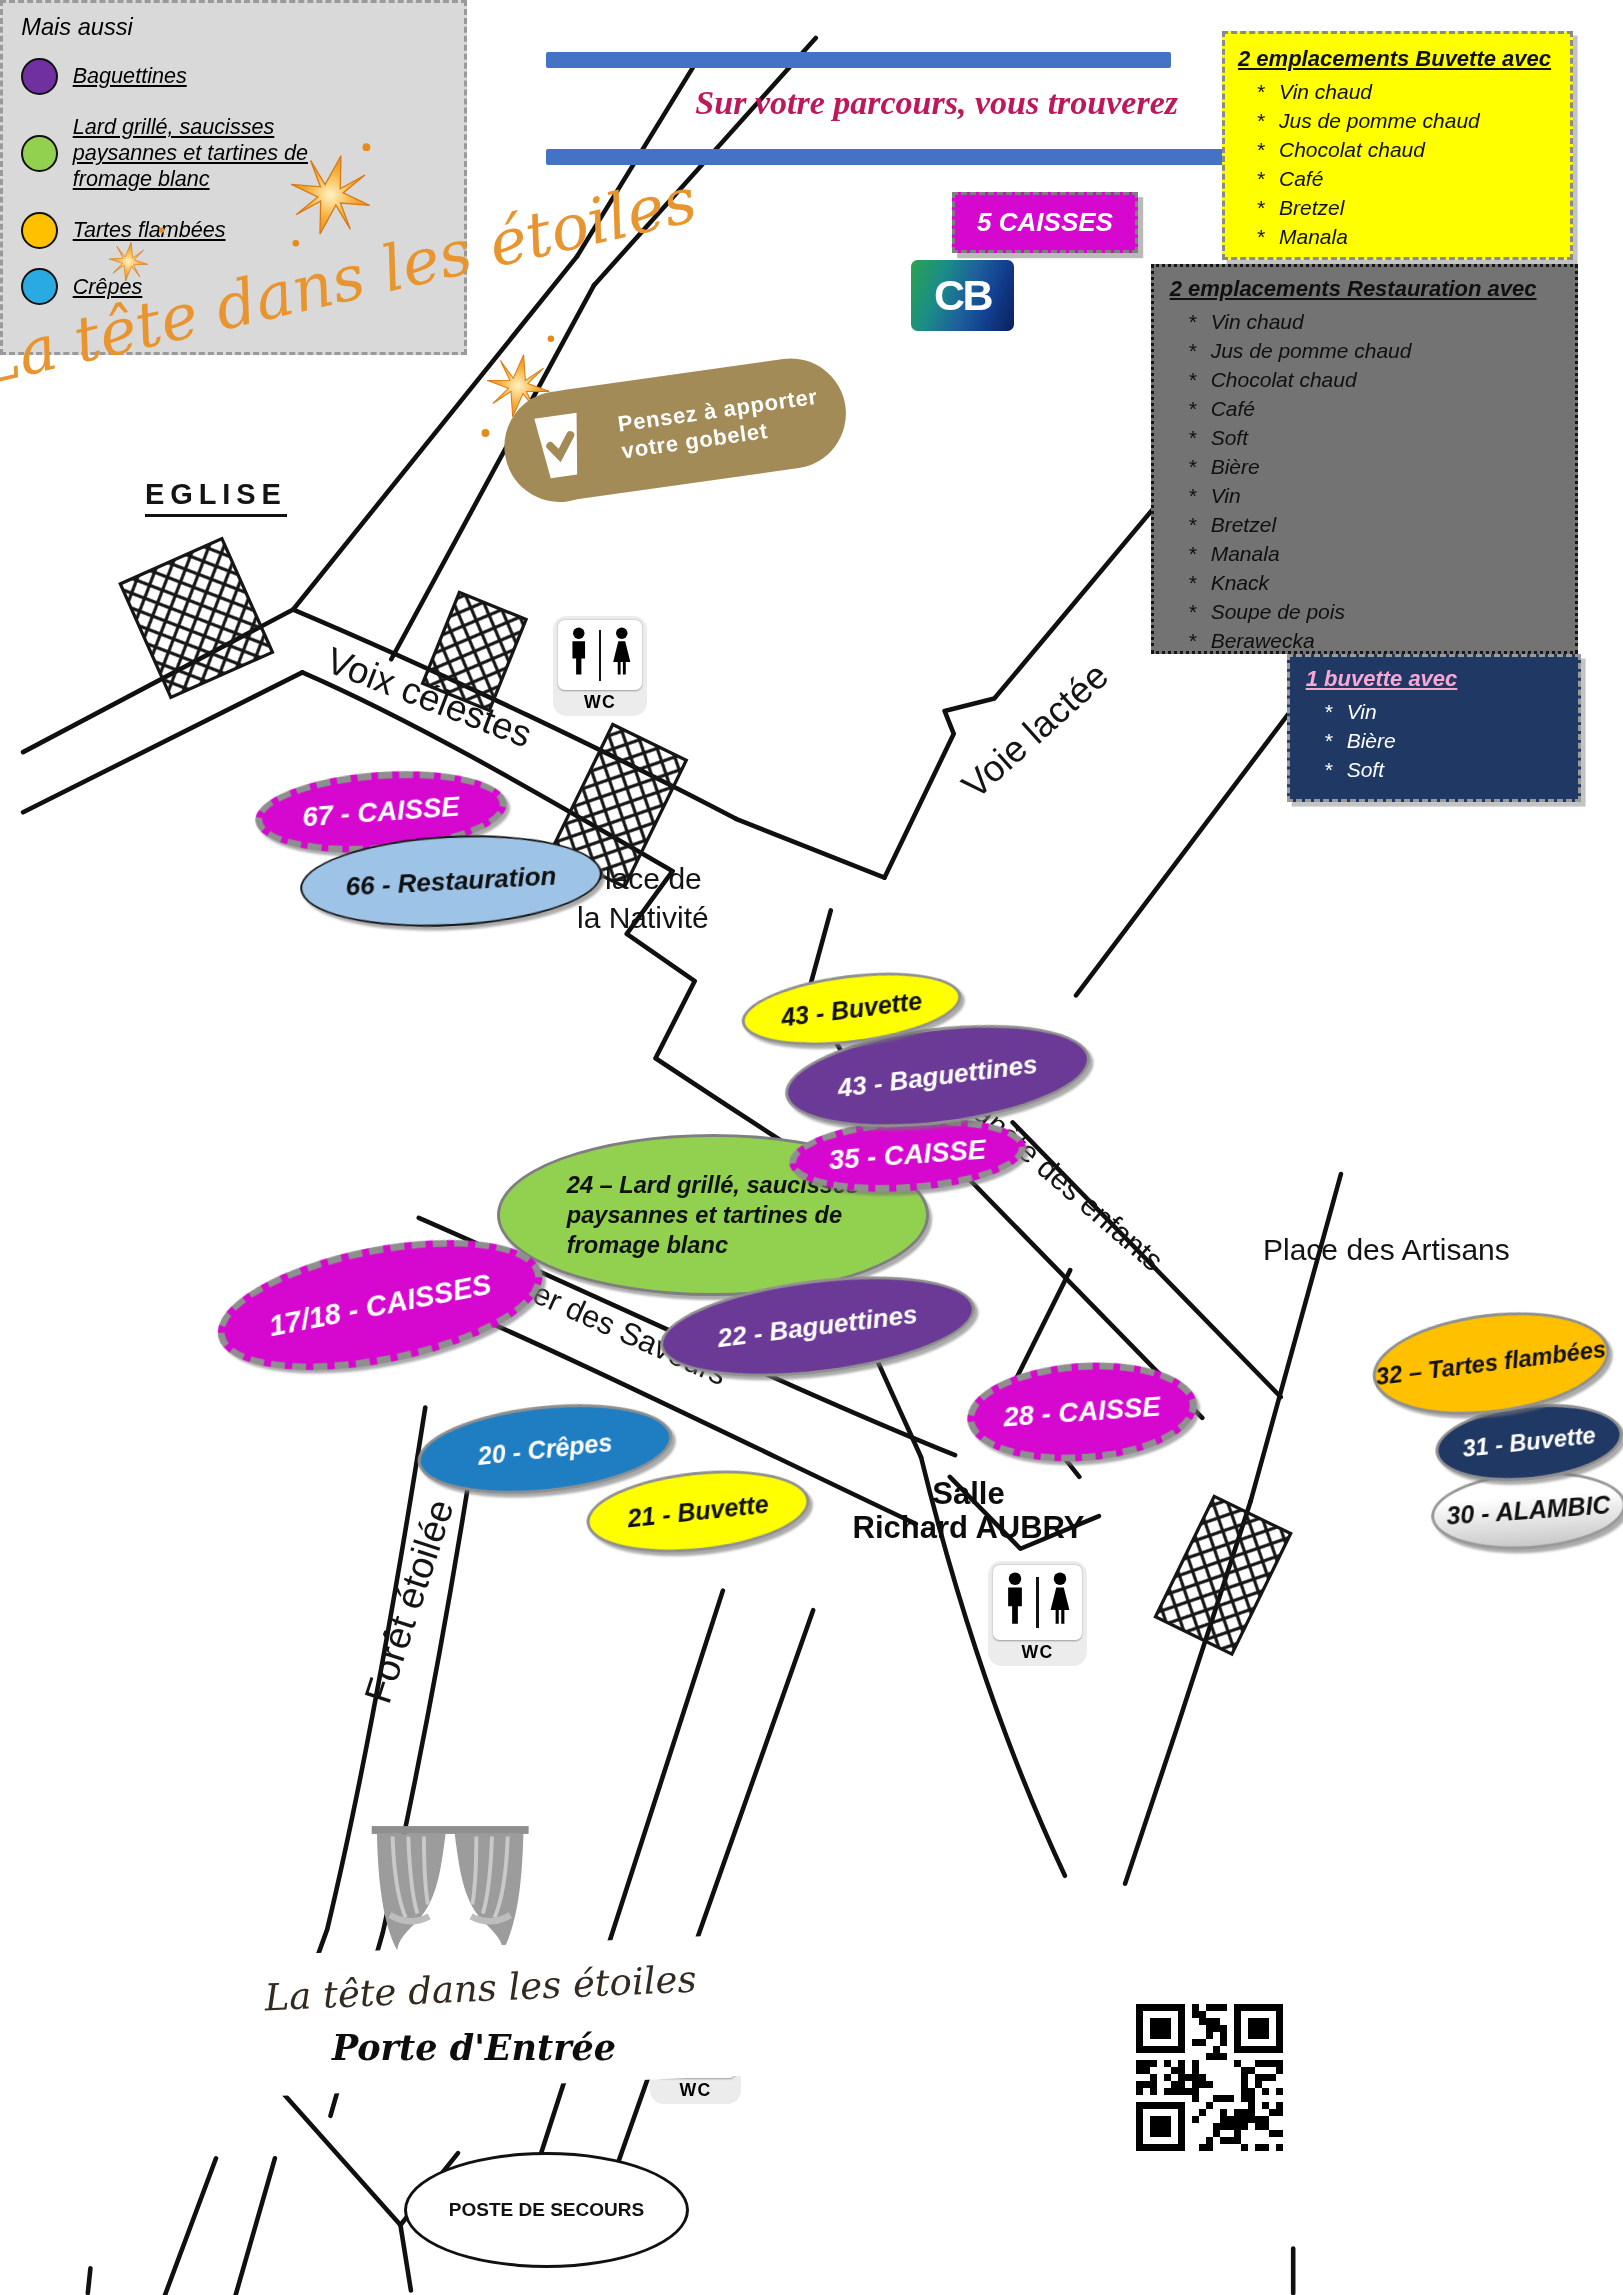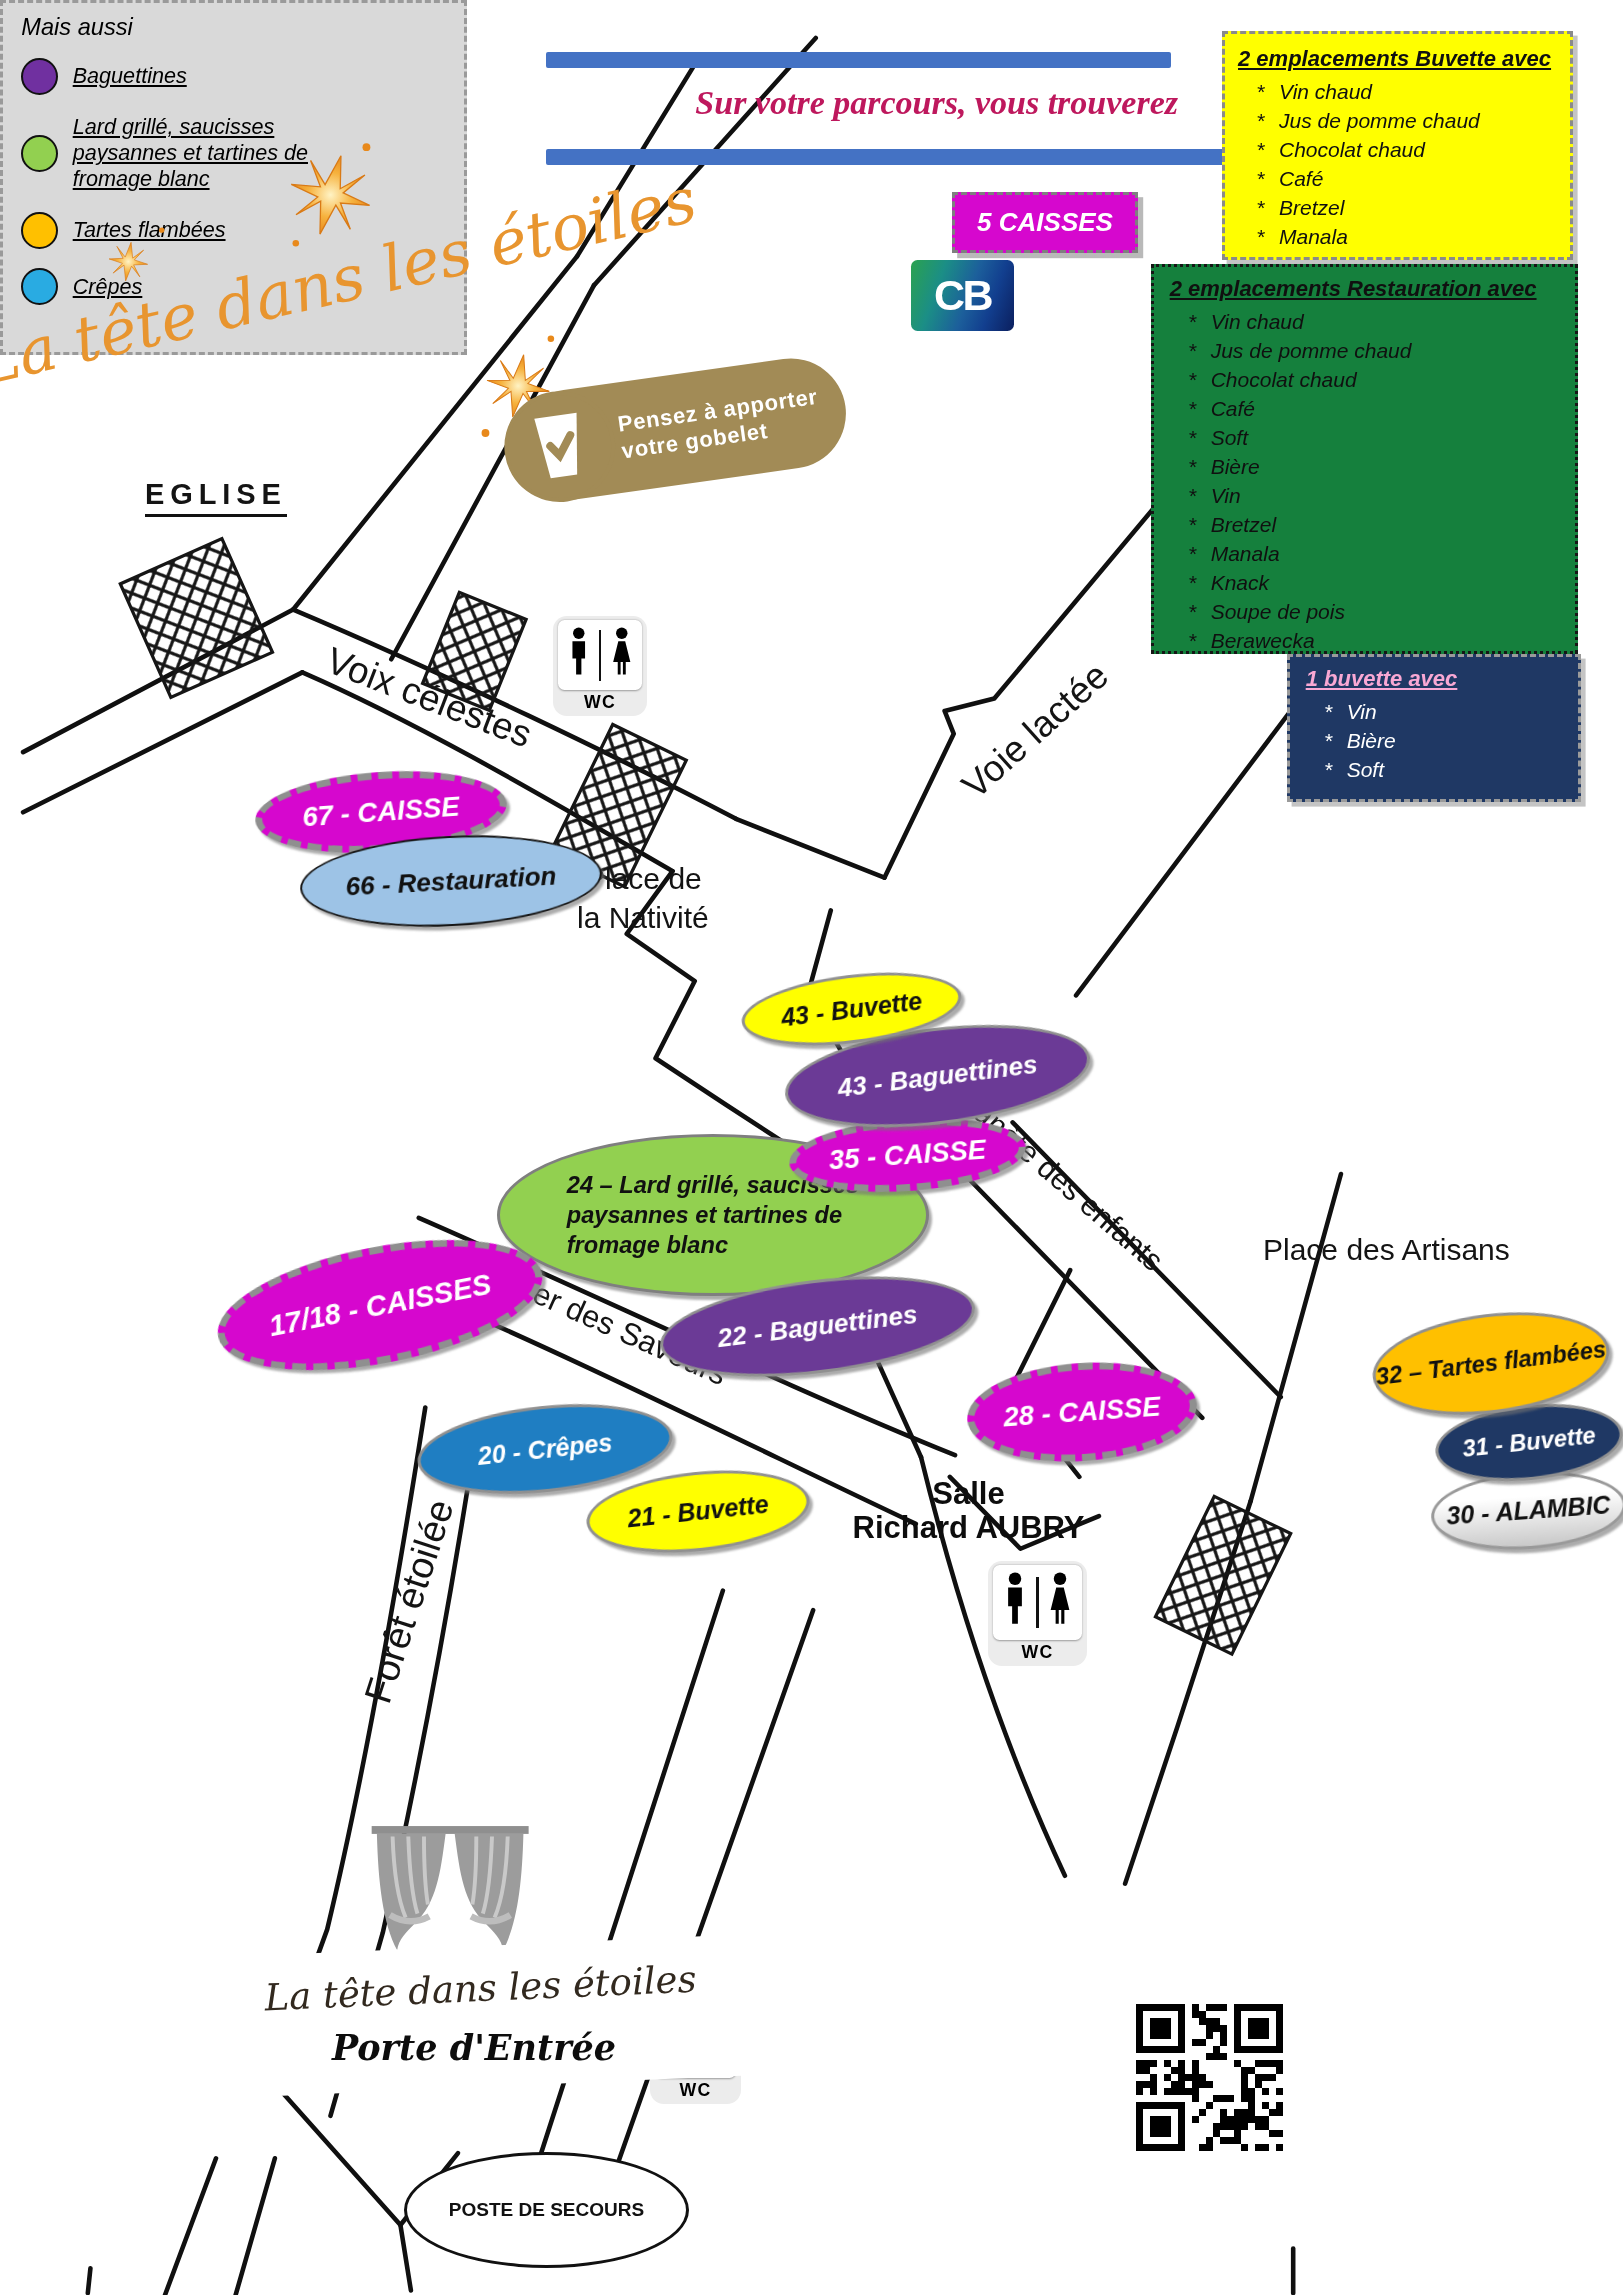--- a/index.html
+++ b/index.html
@@ -42,21 +42,21 @@
      letter-spacing:0.7px;margin-left:9.2px;}
   
   .ibox{position:absolute;box-sizing:border-box;font-style:italic;color:#101010;}
   .ibox .t{font:italic bold 22px "Liberation Sans",sans-serif;text-decoration:underline;
      margin-bottom:5.2px;}
   .it{position:relative;padding-left:41px;font-size:21px;}
   .it::before{content:"*";position:absolute;left:18.3px;top:0;}
   #box-yellow{left:1222px;top:31px;width:351px;height:229px;background:#FFFF00;
      border:3.3px dashed #8a8a8a;padding:11.8px 13px;box-shadow:4.6px 4.6px 0 #c4c4c4;}
   #box-yellow .it{line-height:29px;}
-  #box-blue{left:1151px;top:264px;width:427px;height:390px;background:#15803d;
+  #box-blue{left:1151px;top:264px;width:427px;height:390px;background:#737373;
      border:3.3px dotted #161616;padding:9.2px 15.7px;}
   #box-blue .it{line-height:29px;}
   #box-navy{left:1287px;top:654px;width:294px;height:148px;background:#1F3864;
      border:3.9px dashed #9a9a9a;padding:9.2px 15.7px;color:#fff;box-shadow:4.6px 4.6px 0 #c4c4c4;}
   #box-navy .t{color:#f9a8d4;}
   #box-navy .it{line-height:29px;}
   #box-legend{left:1191px;top:813px;width:424px;height:328px;background:#D9D9D9;
      border:3.9px dashed #9a9a9a;padding:10.5px 18.3px;font-style:italic;}
   #box-legend .t{font-size:23.6px;margin-bottom:17px;}
   .lrow{display:flex;align-items:center;margin-bottom:19.6px;text-decoration:underline;}

